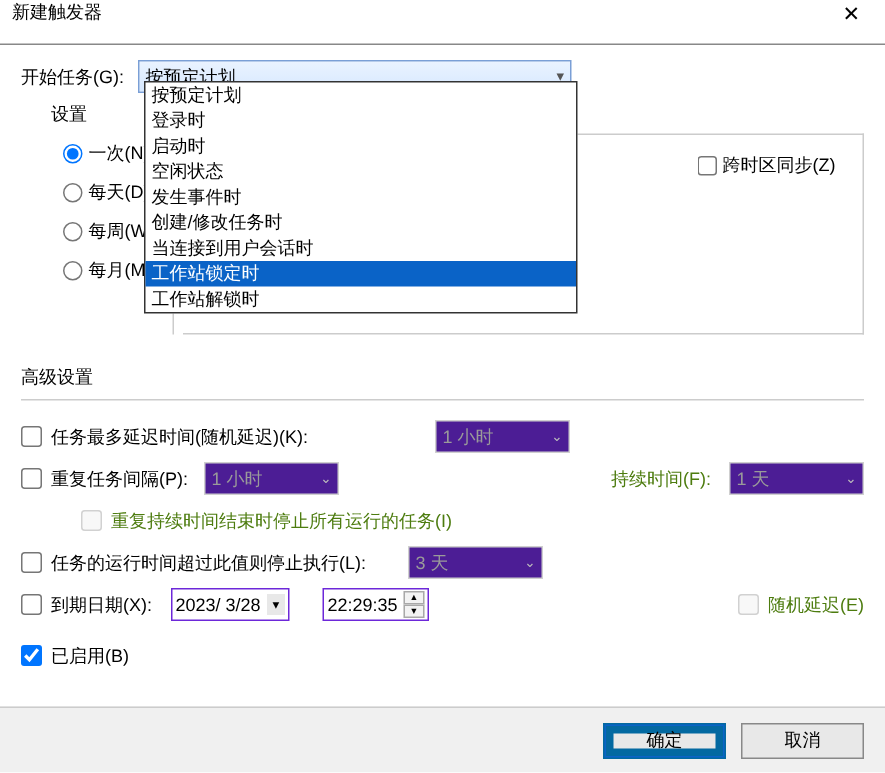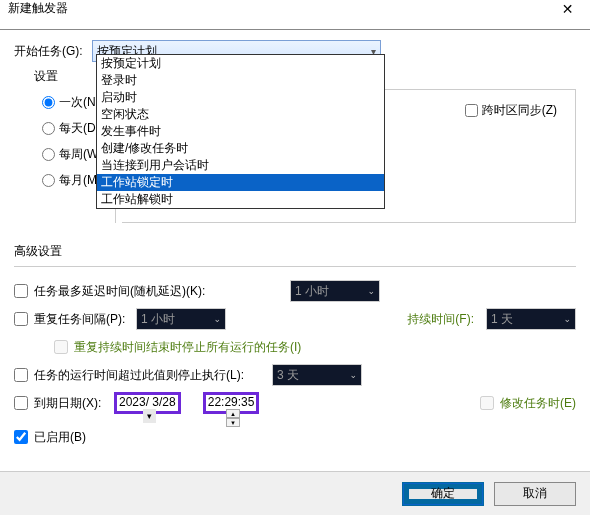--- a/index.html
+++ b/index.html
@@ -22,24 +22,24 @@
 .dropdown { position: absolute; left: 96px; top: 24px; width: 289px; border: 1px solid #333; background: #fff; z-index: 10; }
 .dropdown .opt { padding: 1px 4px; height: 17px; line-height: 15px; }
 .dropdown .opt.sel { background: #0a63c7; color: #fff; }
 .section-title { margin: 20px 0 6px 0; }
 .hr { border-top: 1px solid #ccc; margin-bottom: 10px; }
 .adv-row { display: flex; align-items: center; height: 28px; gap: 6px; }
 .adv-row .chk { width: 14px; height: 14px; }
 .adv-row .lbl { min-width: 200px; }
 .disabled { color: #4d7c0f; }
 .sel-box { border: 1px solid #a9a9a9; height: 22px; display: inline-flex; align-items: center; padding: 0 4px; background: #fff; justify-content: space-between; }
-.sel-box.dis { background: #0f172a; color: #9a9a9a; border-color: #cfcfcf; }
+.sel-box.dis { background: #4c1d95; color: #9a9a9a; border-color: #cfcfcf; }
 .sel-box .chev { font-size: 9px; color: #555; margin-left: 6px; }
 .sel-box.dis .chev { color: #bdbdbd; }
-.date-box { border: 3px solid #6d28d9; height: 22px; display: inline-flex; align-items: center; padding: 0 2px; background: #fff; flex-direction: column; }
+.date-box { border: 1px solid #6d28d9; height: 22px; display: inline-flex; align-items: center; padding: 0 2px; background: #fff; }
 .date-box .chev { font-size: 9px; margin-left: 4px; background: #e8e8e8; padding: 2px 4px; }
 .spin { display: inline-flex; flex-direction: column; margin-left: 4px; }
 .spin div { width: 14px; height: 9px; border: 1px solid #a9a9a9; font-size: 7px; line-height: 7px; text-align: center; background: #f3f3f3; }
 .footer { position: absolute; bottom: 0; left: 0; right: 0; height: 44px; background: #f0f0f0; border-top: 1px solid #ccc; display: flex; justify-content: flex-end; align-items: center; padding-right: 14px; gap: 10px; }
 .btn { width: 82px; height: 24px; border: 1px solid #888; background: #e8e8e8; display: flex; align-items: center; justify-content: center; }
 .btn.primary { border: 7px solid #0369a1; outline: 1px solid #0a63c7; outline-offset: -2px; }
 input[type=checkbox], input[type=radio] { margin: 0; }
 </style>
 </head>
 <body>
@@ -152,21 +152,21 @@
     <span style="width:10px"></span>
     <div class="date-box">
       <span>22:29:35</span>
       <span class="spin">
           <div>▴</div>
           <div>▾</div>
         </span>
     </div>
     <span style="flex:1"></span>
     <input type="checkbox" class="chk" disabled="" style="">
-    <span class="disabled">修改任务时(E)</span>
+    <span class="disabled">随机延迟(E)</span>
   </div>
 
   <div class="adv-row" style="margin-top:6px">
     <input type="checkbox" class="chk" checked="" style="">
     <span>已启用(B)</span>
   </div>
 </div>
 
 <div class="footer">
   <div class="btn primary">确定</div>

